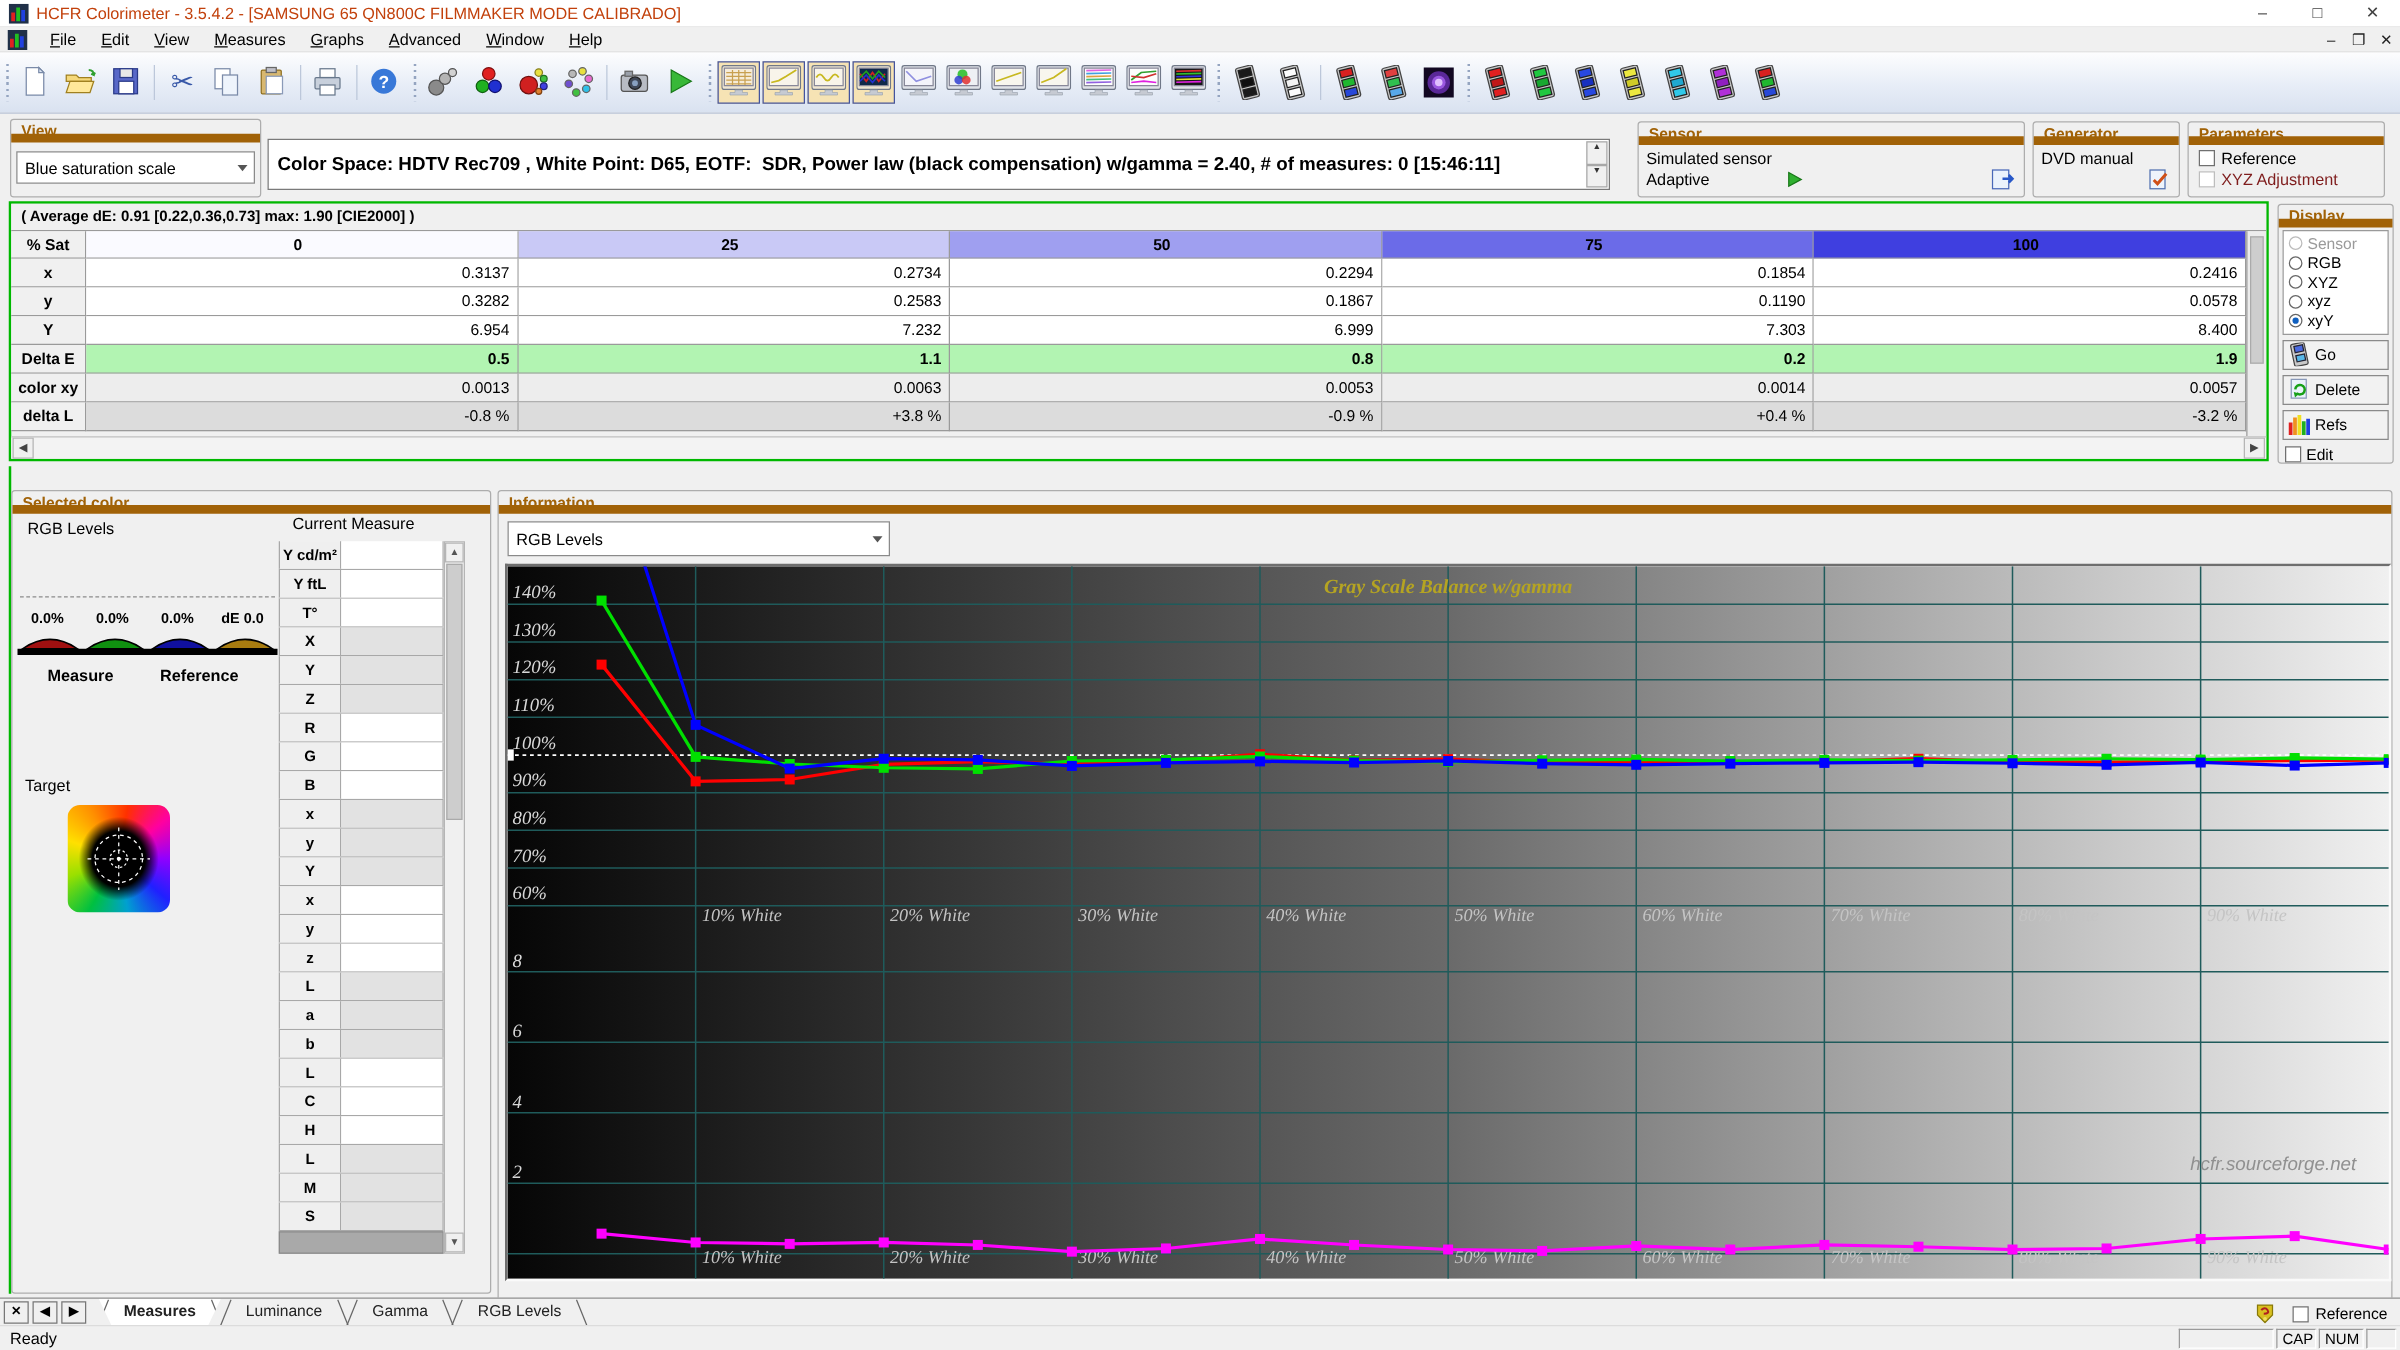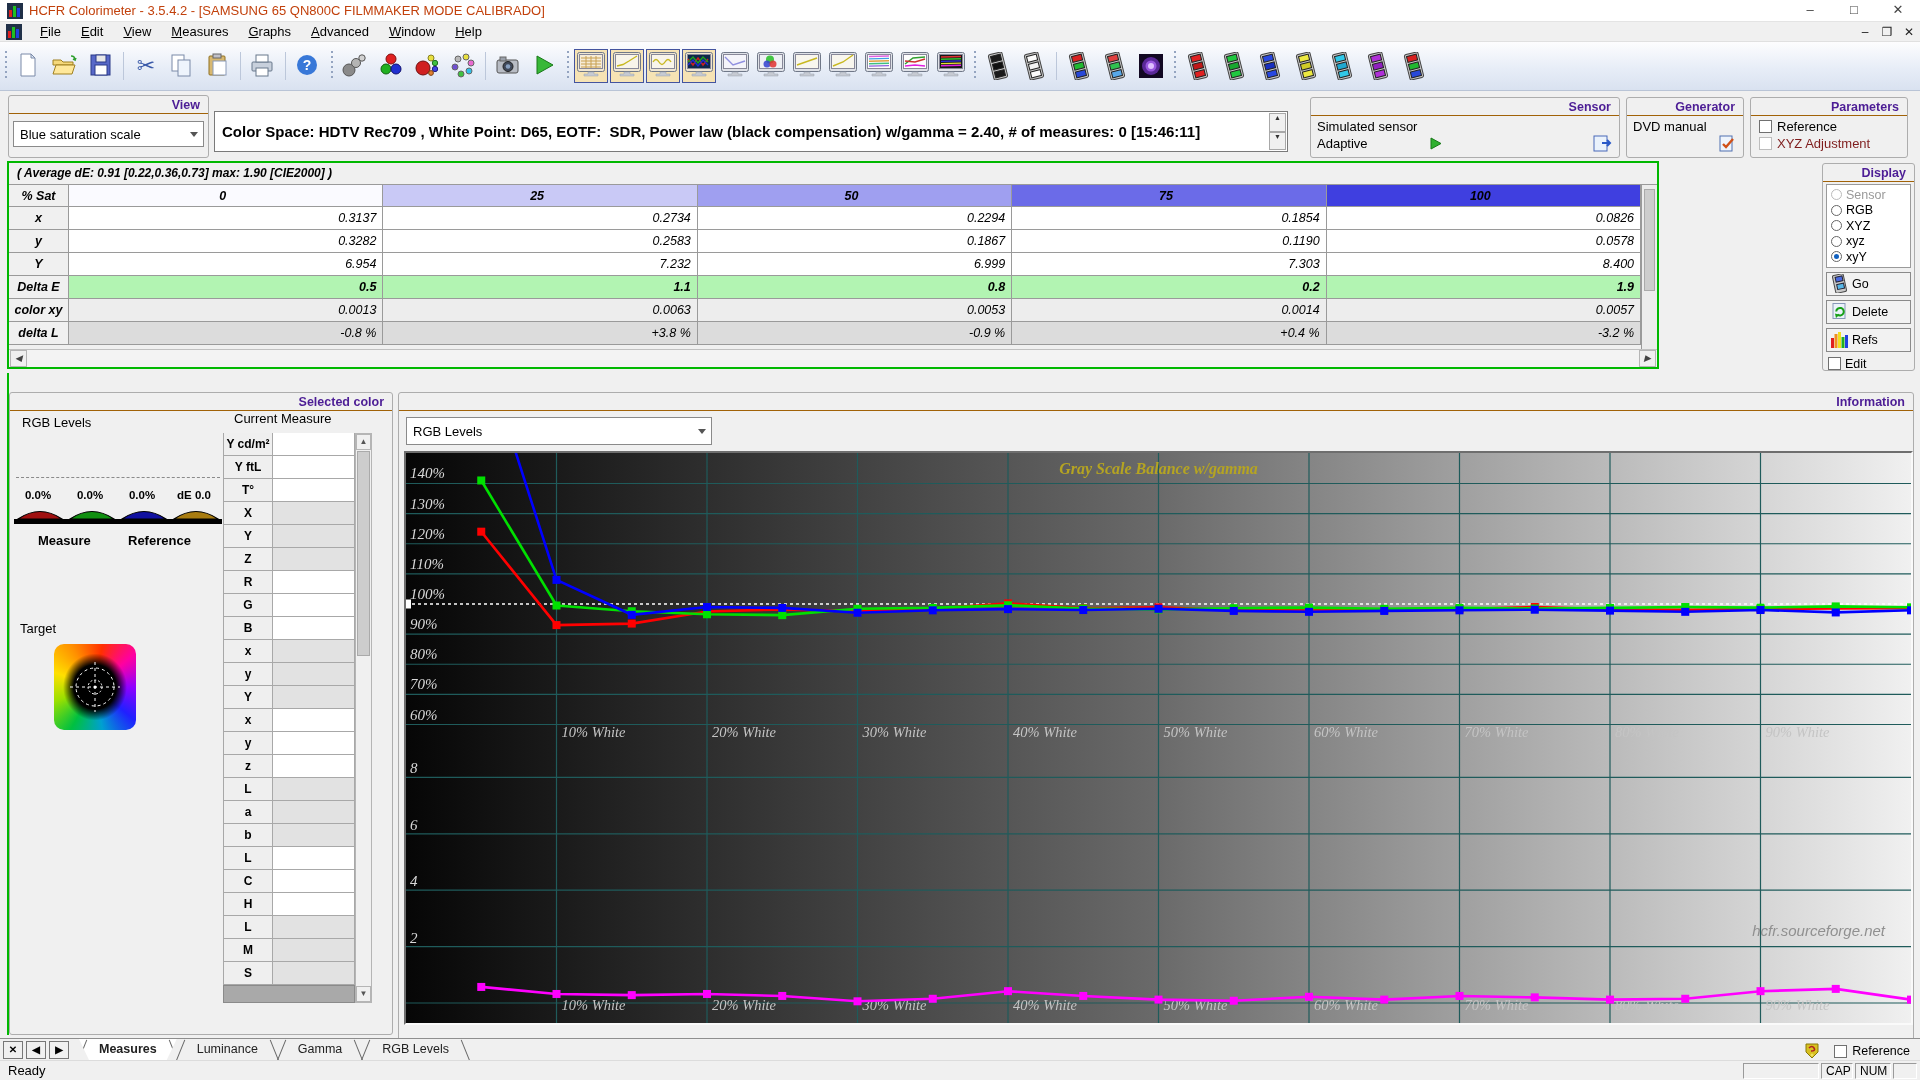--- a/index.html
+++ b/index.html
@@ -25,36 +25,36 @@
   .toolbar { position:absolute; left:0; top:42px; width:1920px; height:49px; background:linear-gradient(#fdfdfe, #e7edf7 55%, #d9e2f0); border-bottom:1px solid #b9c4d6; display:flex; align-items:center; }
   .tbgroup { display:flex; align-items:center; margin-left:4px; padding-left:7px; height:42px;
              background-image:repeating-linear-gradient(#94a4c0 0 2px, transparent 2px 5px); background-size:2px 30px; background-repeat:no-repeat; background-position:1px 6px; }
   .tbbtn { width:34px; height:34px; display:flex; align-items:center; justify-content:center; margin:0 1px; }
   .tbbtn.sel { background:#f6e3b4; border:1px solid #44549e; }
   .tbsep { width:1px; height:28px; background:#bcc7da; margin:0 4px; }
   .tbbtn svg { width:28px; height:28px; }
 
   
   .panel { position:absolute; background:#f0f0f0; border:1px solid #adadad; border-radius:3px; }
-  .panel .ph { font-size:12.5px; font-weight:bold; color:#4c1d95; padding:2px 8px; border-bottom:1px solid #a16207; height:18px;text-align:right; }
+  .panel .ph { font-size:12.5px; font-weight:bold; color:#a16207; padding:2px 8px; border-bottom:7px solid #a16207; height:18px; }
   .combo { position:absolute; background:#fff; border:1px solid #8a8a8a; font-size:13px; display:flex; align-items:center; padding-left:6px; }
   .combo .arr { margin-left:auto; width:18px; display:flex; align-items:center; justify-content:center; color:#555; }
   .combo .arr::after { content:""; border:4px solid transparent; border-top:5px solid #555; margin-top:4px; }
 
   .infobar { position:absolute; left:214px; top:111px; width:1074px; height:41px; background:#fff; border:1px solid #7a7a7a; display:flex; align-items:center; }
   .infobar .txt { font-size:15px; font-weight:bold; padding-left:7px; white-space:pre; }
   .spinner { position:absolute; right:1px; top:1px; width:17px; height:37px; display:flex; flex-direction:column; }
   .spinner div { flex:1; background:#f0f0f0; border:1px solid #a8a8a8; font-size:7px; line-height:8px; text-align:center; color:#333; }
   .cbrow { display:flex; align-items:center; gap:5px; font-size:13px; }
   .cb { width:13px; height:13px; background:#fff; border:1px solid #707070; }
   .cb.dis { border-color:#bdbdbd; }
   .gray { color:#7f1d1d; }
 
   
-  .tableframe { position:absolute; left:7px; top:161px; width:1652px; height:208px; border:2px solid #00b800; background:#f0f0f0;font-style:italic; }
+  .tableframe { position:absolute; left:7px; top:161px; width:1808px; height:208px; border:2px solid #00b800; background:#f0f0f0; }
   .avgbar { height:22px; background:#f0f0f0; border-bottom:1px solid #9a9a9a; font-size:12px; font-weight:bold; padding:3px 0 0 8px; }
   .mt { position:absolute; left:0; top:22px; right:16px; }
   .mtrow { display:flex; height:23px; }
   .mtrow.hd { height:22px; }
   .mtc { border-right:1px solid #9a9a9a; border-bottom:1px solid #9a9a9a; font-size:12.5px; display:flex; align-items:center; }
   .mtc.lab { width:60px; justify-content:center; font-weight:bold; background:#f0f0f0; }
   .mtc.val { flex:1; justify-content:flex-end; padding-right:6px; background:#fff; }
   .mtc.hdv { justify-content:center; font-weight:bold; }
   .vscroll { position:absolute; right:0; top:22px; bottom:18px; width:16px; background:#ececec; border-left:1px solid #9a9a9a; }
   .vscroll .thumb { position:absolute; left:2px; right:2px; top:4px; height:62%; background:#cdcdcd; border:1px solid #aaa; }
@@ -552,21 +552,21 @@
           <div class="mtc val hdv" style="background:#9f9ff0">50</div>
           <div class="mtc val hdv" style="background:#6b6be8">75</div>
           <div class="mtc val hdv" style="background:#3f3fe0">100</div>
         </div>
         <div class="mtrow">
           <div class="mtc lab">x</div>
           <div class="mtc val" style="background:#ffffff;font-weight:normal">0.3137</div>
           <div class="mtc val" style="background:#ffffff;font-weight:normal">0.2734</div>
           <div class="mtc val" style="background:#ffffff;font-weight:normal">0.2294</div>
           <div class="mtc val" style="background:#ffffff;font-weight:normal">0.1854</div>
-          <div class="mtc val" style="background:#ffffff;font-weight:normal">0.0826</div>
+          <div class="mtc val" style="background:#ffffff;font-weight:normal">0.2416</div>
         </div>
         <div class="mtrow">
           <div class="mtc lab">y</div>
           <div class="mtc val" style="background:#ffffff;font-weight:normal">0.3282</div>
           <div class="mtc val" style="background:#ffffff;font-weight:normal">0.2583</div>
           <div class="mtc val" style="background:#ffffff;font-weight:normal">0.1867</div>
           <div class="mtc val" style="background:#ffffff;font-weight:normal">0.1190</div>
           <div class="mtc val" style="background:#ffffff;font-weight:normal">0.0578</div>
         </div>
         <div class="mtrow">

